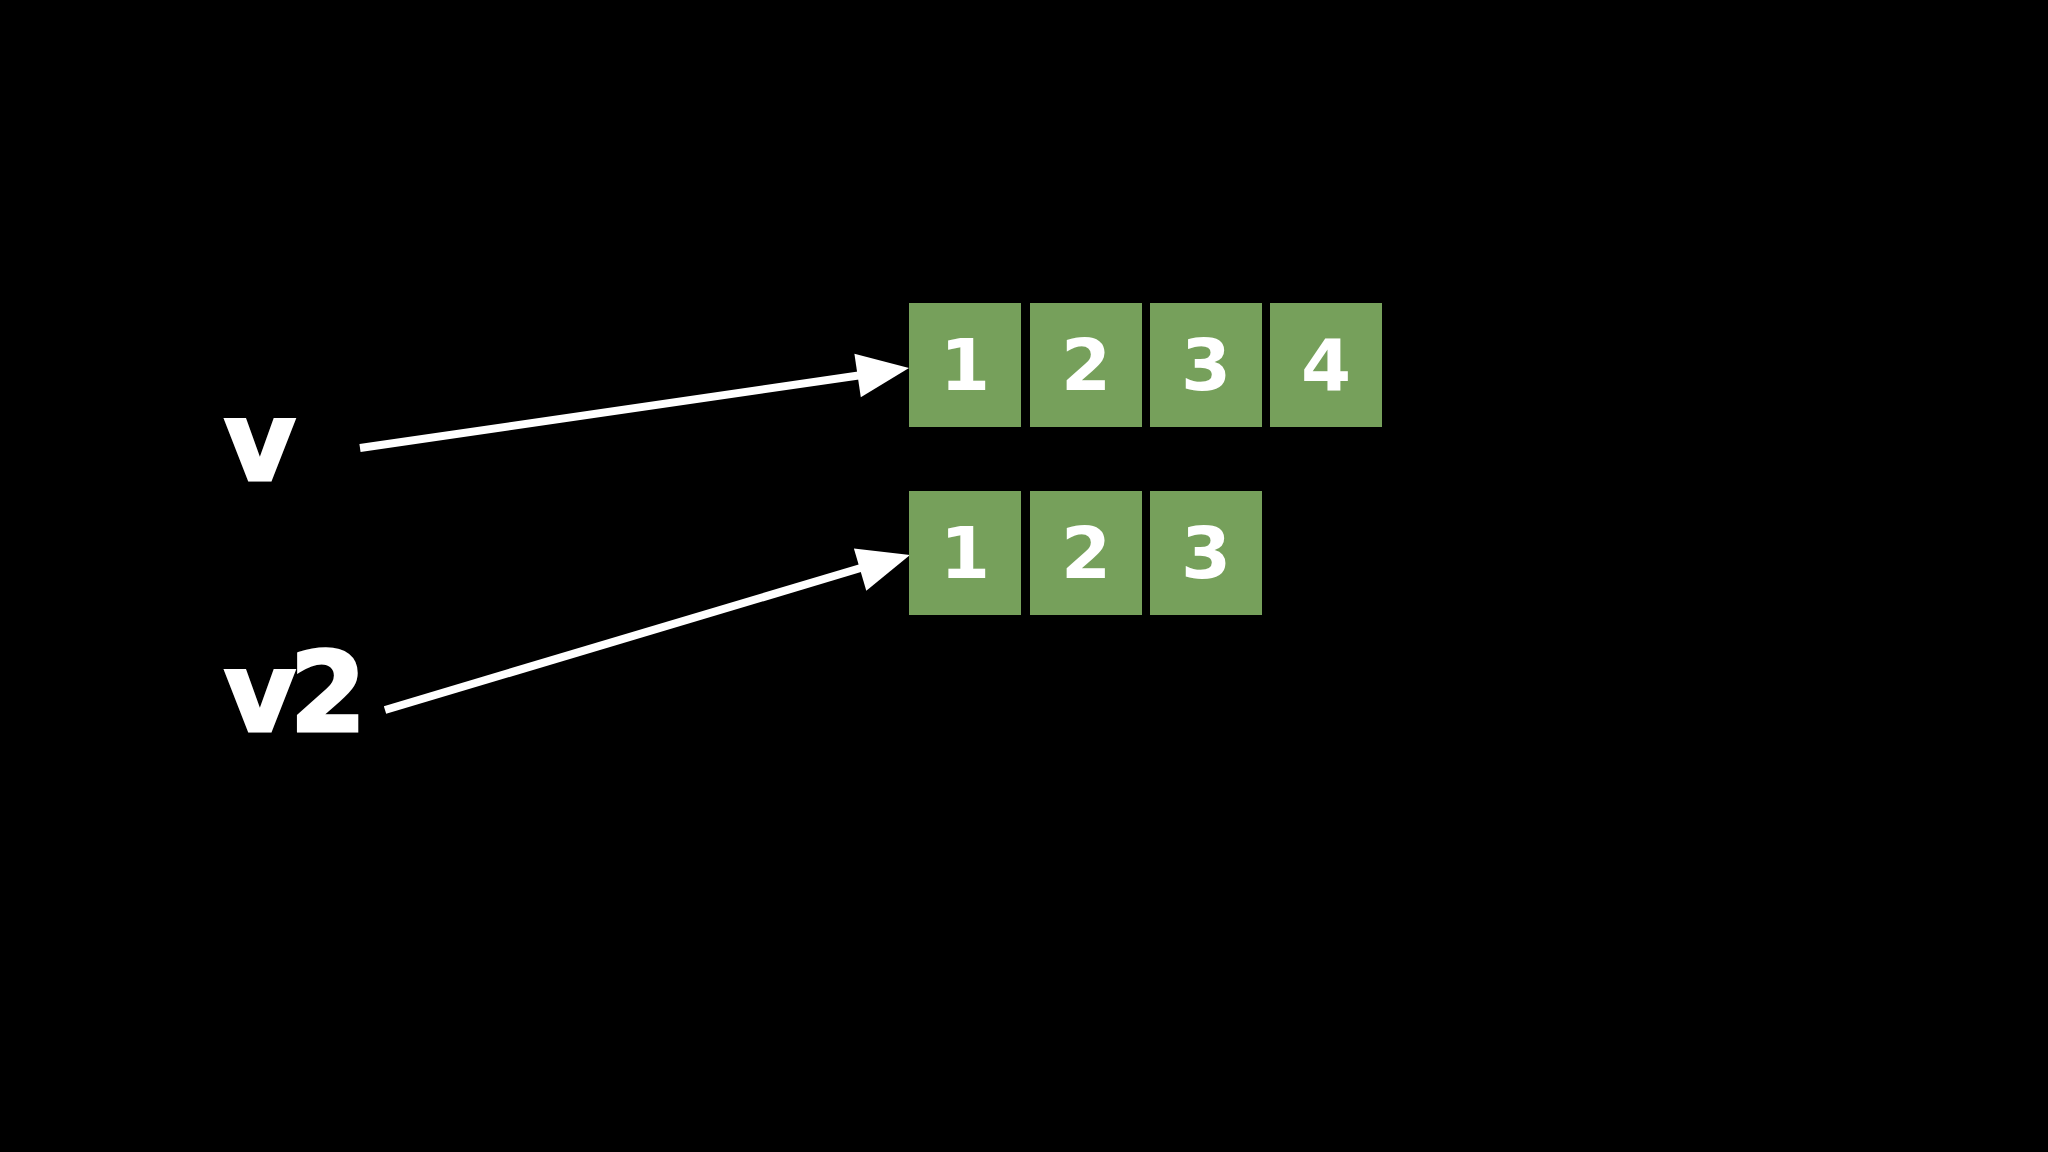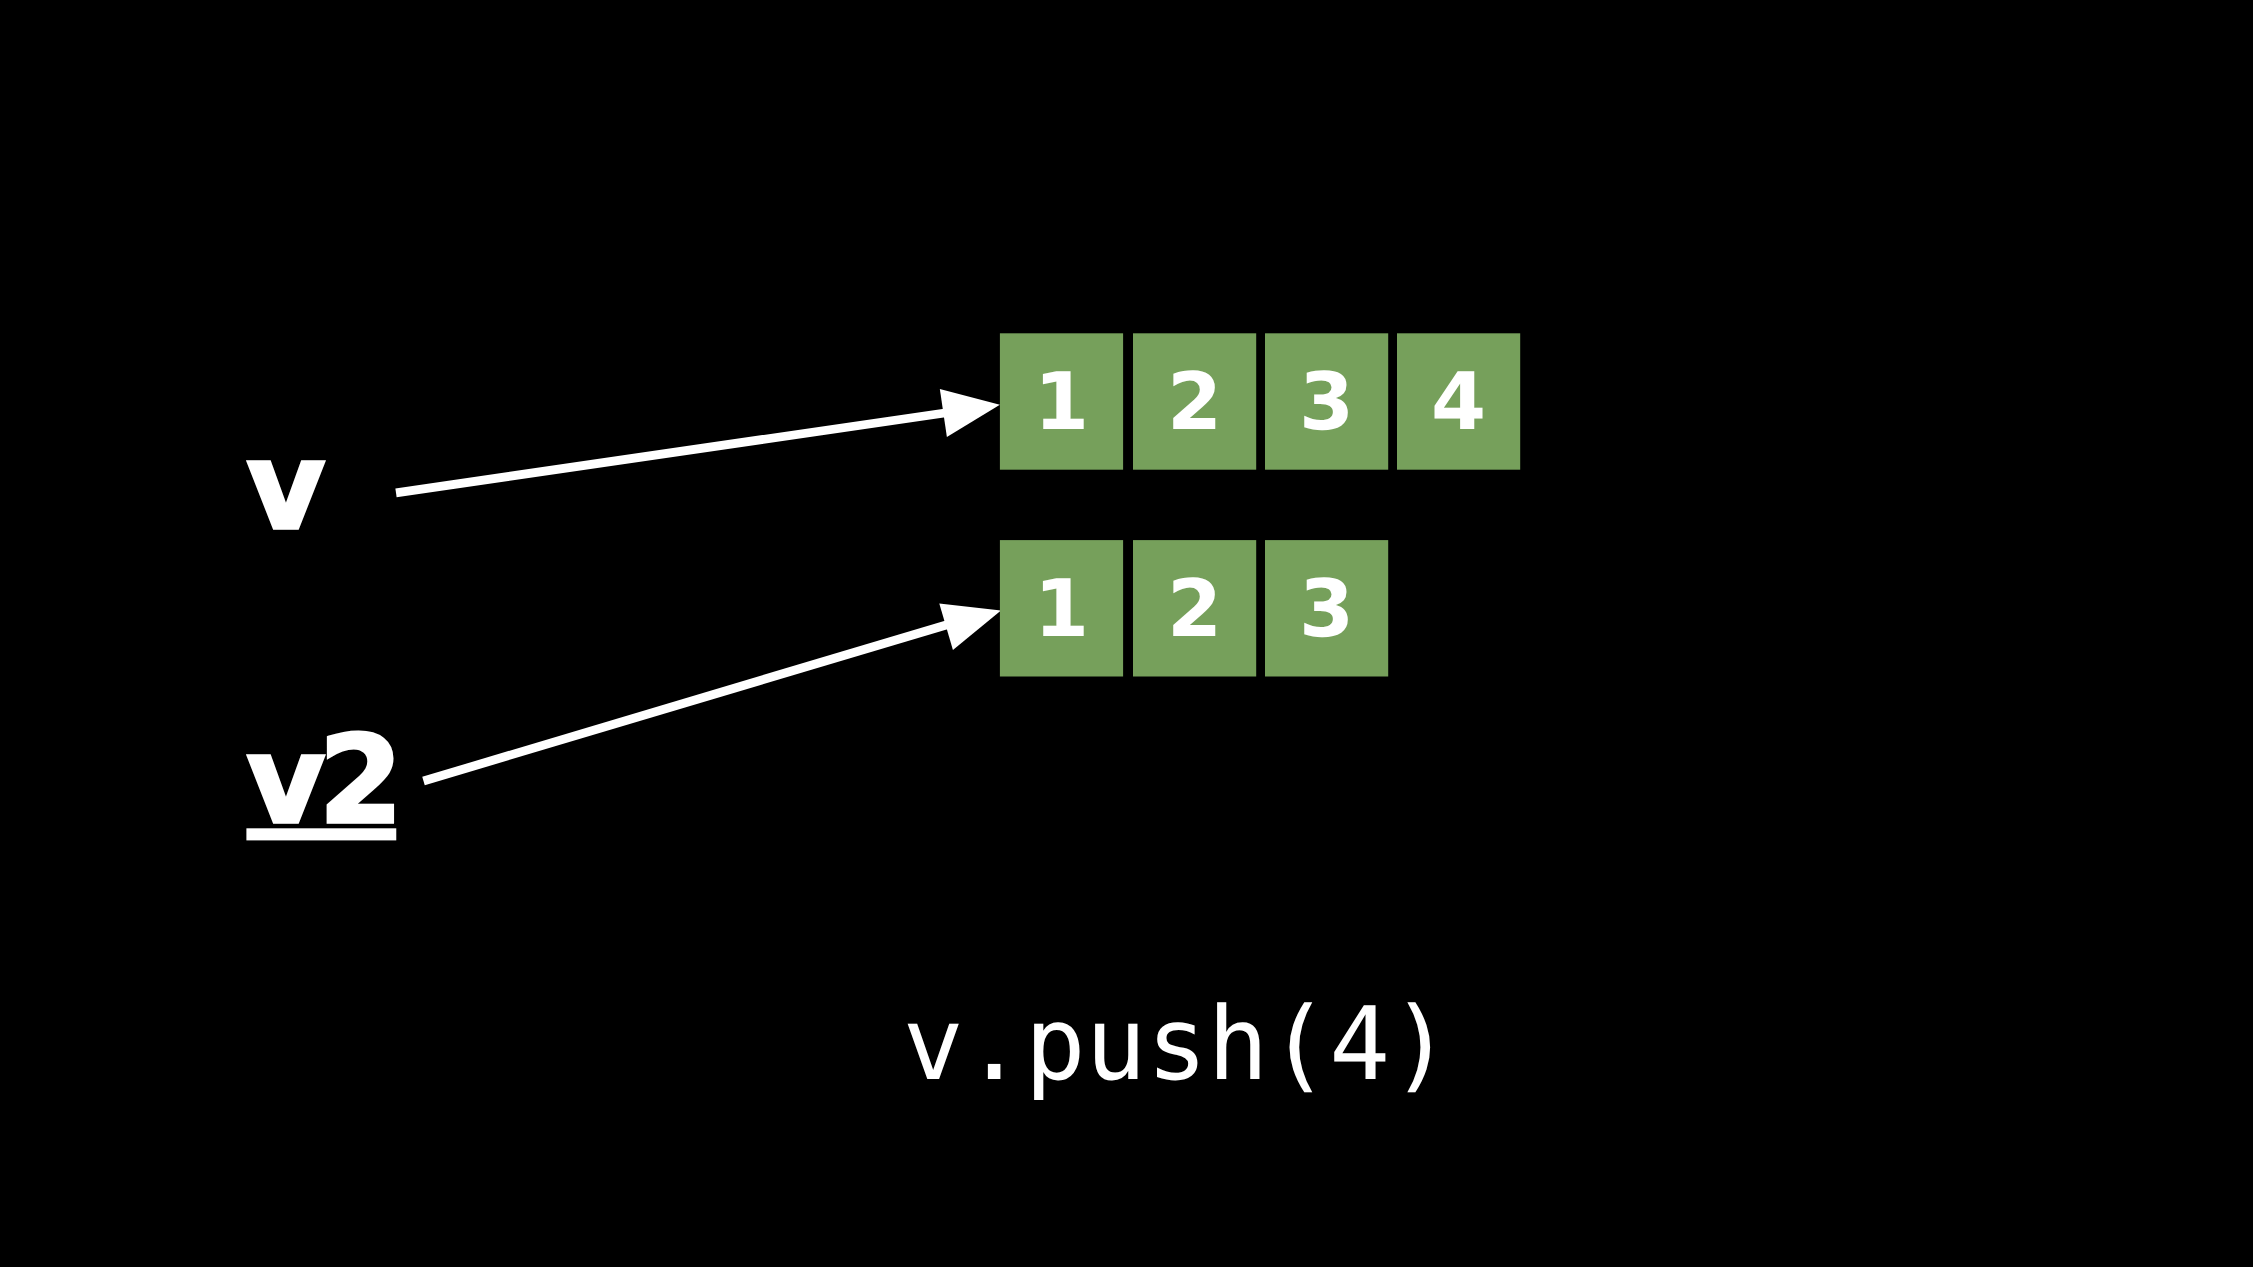--- a/index.html
+++ b/index.html
@@ -71,30 +71,29 @@
       <polygon points="909,368 860.8,397.3 854.4,353.7" stroke="none"></polygon>
     </g>
     <g fill="#ffffff" stroke="#ffffff">
       <line x1="385" y1="710" x2="864" y2="567" stroke-width="8" stroke-linecap="butt"></line>
       <polygon points="910,555 866.3,590.8 853.9,548.6" stroke="none"></polygon>
     </g>
   </svg>
 
   <div class="vec-label" style="left:224px; top:387px;">v</div>
 
-  <div class="vec-label" style="left:224px; top:654px;text-decoration:underline;">v2</div>
+  <div class="vec-label" style="left:224px; top:638px;">v2</div>
 
   <div class="vec-group" style="left:909px; top:303px; width:473px;">
     <div class="cell" style="left:0;">1</div>
     <div class="cell" style="left:121px;">2</div>
     <div class="cell" style="left:241px;">3</div>
     <div class="cell" style="left:361px;">4</div>
   </div>
 
   <div class="vec-group" style="left:909px; top:491px; width:353px;">
     <div class="cell" style="left:0;">1</div>
     <div class="cell" style="left:121px;">2</div>
     <div class="cell" style="left:241px;">3</div>
   </div>
 
-  <div class="caption">v.push(4)</div>
 
 </div>
 
 </body></html>

